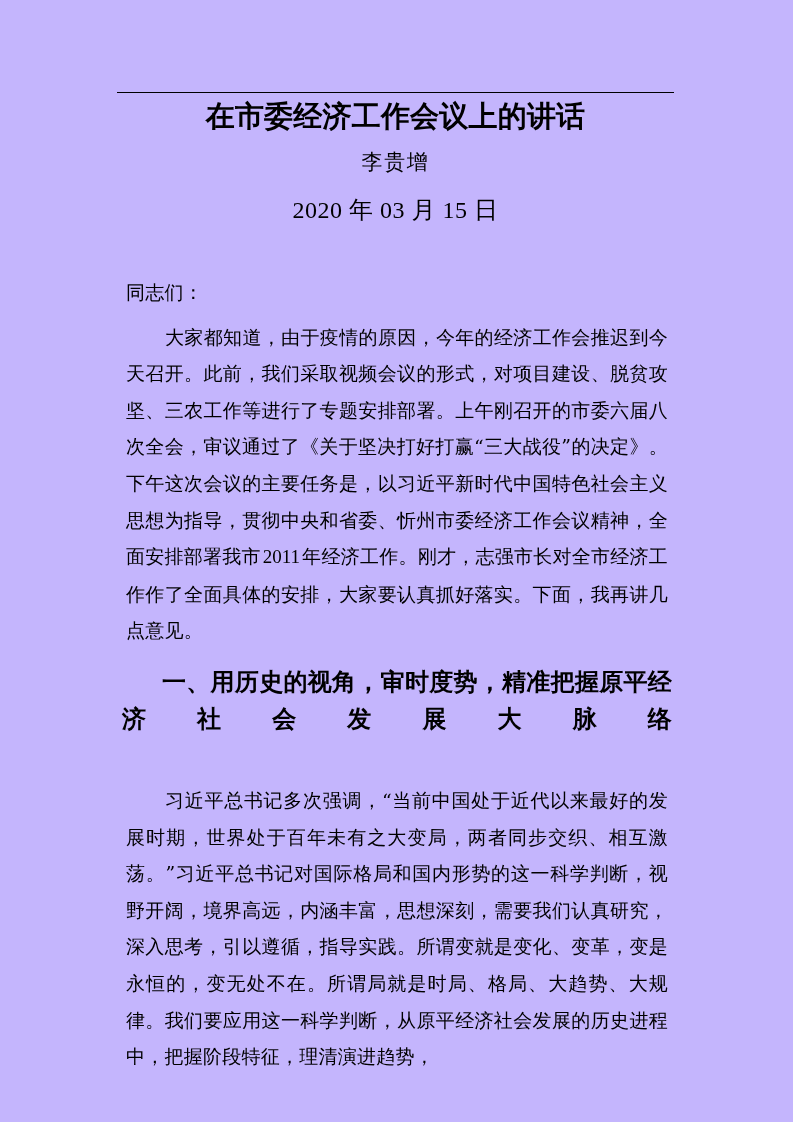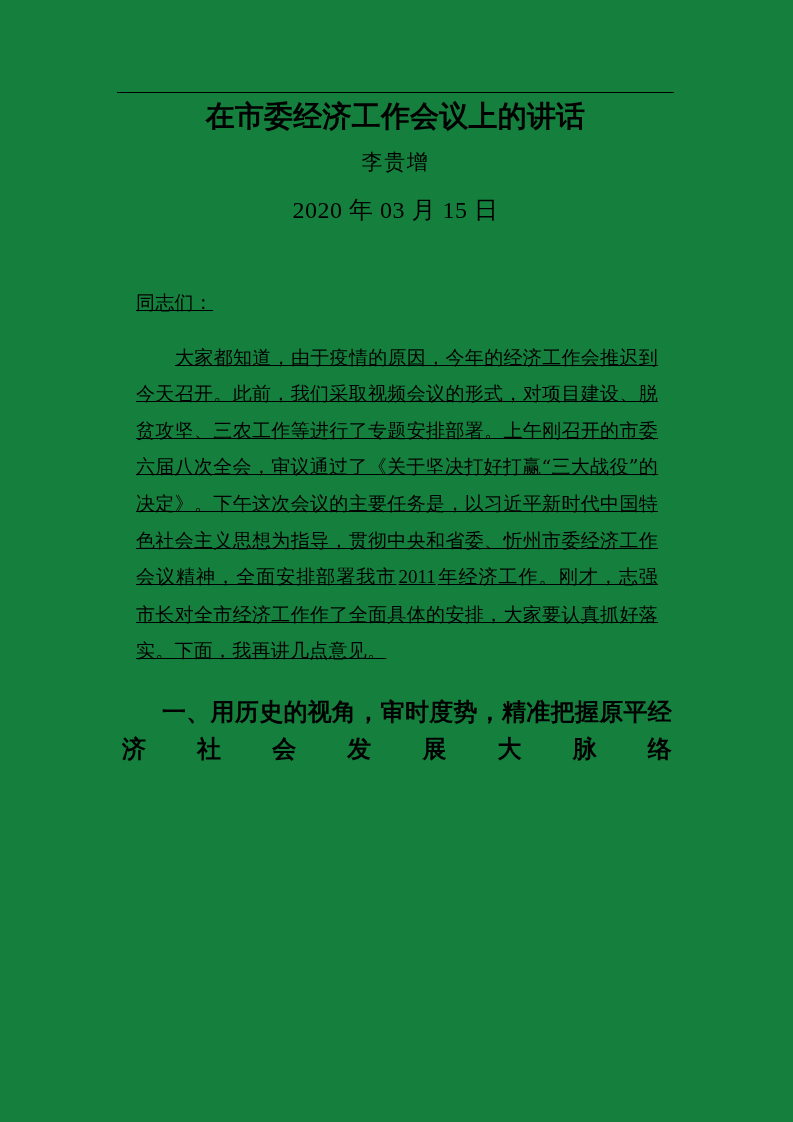--- a/index.html
+++ b/index.html
@@ -16,21 +16,21 @@
     color: #000000;
     -webkit-font-smoothing: antialiased;
   }
 
   
   .page {
     position: absolute;
     left: 0; top: 0;
     width: 793px;
     height: 1122px;
-    background: #15803d;
+    background: #c4b5fd;
   }
 
   
   .header-rule {
     position: absolute;
     left: 117px;
     top: 92px;
     width: 557px;
     height: 0;
     border-top: 1.6px solid #000000;
@@ -73,27 +73,26 @@
     position: absolute;
     left: 118px;
     top: 266px;
     width: 558px;
   }
 
   .para {
     font-family: "DejaVu Serif", serif;
     font-size: 19px;
     line-height: 36.6px;
-    margin: 18px;
+    margin: 8px;
     text-align: justify;
     text-justify: inter-character;
     letter-spacing: 0.25px;
     word-break: break-all;
     text-indent: 0;
-    text-decoration: underline;
   }
   .para.indent {
     text-indent: 39px;
   }
   
   .para::after {
     content: "";
     display: inline-block;
     width: 100%;
   }
@@ -140,16 +139,17 @@
   <div class="body-col">
 
     <p class="para noafter">同志们：</p>
 
     <p class="para indent noafter"><span>大家都知道，由于疫情的原因，今年的经济工作会推迟到今天召开。此前，我们采取视频会议的形式，对项目建设、脱贫攻坚、三农工作等进行了专题安排部署。上午刚召开的市委六届八次全会，审议通过了《关于坚决打好打赢“三大战役”的决定》。下午这次会议的主要任务是，以习近平新时代中国特色社会主义思想为指导，贯彻中央和省委、忻州市委经济工作会议精神，全面安排部署我市</span><span class="latin">2011</span><span>年经济工作。刚才，志强市长对全市经济工作作了全面具体的安排，大家要认真抓好落实。下面，我再讲几点意见。</span></p>
 
     <div class="spacer-xs"></div>
 
     <p class="heading">一、用历史的视角，审时度势，精准把握原平经济社会发展大脉络</p>
 
+    <p class="para indent noafter">习近平总书记多次强调，“当前中国处于近代以来最好的发展时期，世界处于百年未有之大变局，两者同步交织、相互激荡。”习近平总书记对国际格局和国内形势的这一科学判断，视野开阔，境界高远，内涵丰富，思想深刻，需要我们认真研究，深入思考，引以遵循，指导实践。所谓变就是变化、变革，变是永恒的，变无处不在。所谓局就是时局、格局、大趋势、大规律。我们要应用这一科学判断，从原平经济社会发展的历史进程中，把握阶段特征，理清演进趋势，</p>
 
   </div>
 
 </div>
 
 </body></html>

